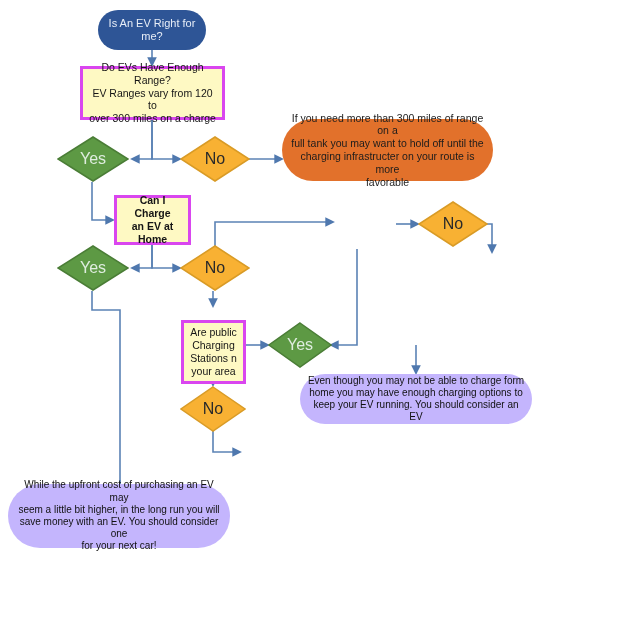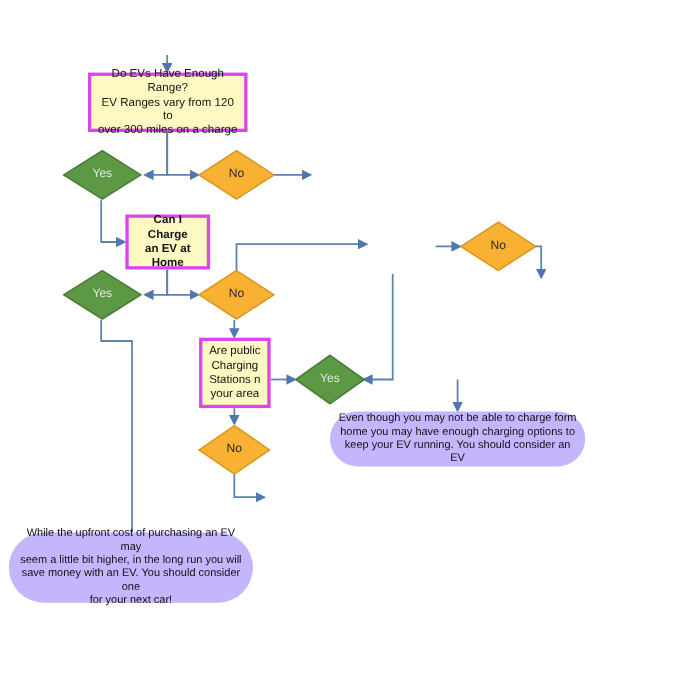--- a/index.html
+++ b/index.html
@@ -78,21 +78,21 @@
   .diamond .shape {
     position: absolute;
     left: 0;
     top: 0;
     width: 100%;
     height: 100%;
   }
   .diamond .txt {
     position: relative;
     z-index: 2;
-    font-size: 11px;
+    font-size: 16px;
   }
   .diamond-green .txt { color: #dfeddf; }
   .diamond-orange .txt { color: #2a2a2a; }
 </style>
 </head>
 <body>
 
 <div id="canvas">
 
   <svg id="edges" viewBox="0 0 622 618" xmlns="http://www.w3.org/2000/svg">
@@ -132,20 +132,24 @@
       <path d="M 213 371 L 213 385"></path>
 
       <path d="M 416 345 L 416 373"></path>
 
       <path d="M 213 431 L 213 452 L 240 452"></path>
 
       <path d="M 120 480 L 120 503"></path>
     </g>
   </svg>
 
+  <div class="node pill pill-blue" style="left:98px; top:10px; width:108px; height:40px;">
+    <span class="txt">Is An EV Right for
+me?</span>
+  </div>
 
   <div class="node rect" style="left:80px; top:66px; width:145px; height:54px;">
     <span class="txt">Do EVs Have Enough Range?
 EV Ranges vary from 120 to
 over 300 miles on a charge</span>
   </div>
 
   <div class="node diamond diamond-green" style="left:57px; top:136px; width:72px; height:46px;">
     <svg class="shape" viewBox="0 0 72 46" preserveAspectRatio="none">
       <polygon points="36,1 71,23 36,45 1,23" fill="#5d9944" stroke="#4a7d36" stroke-width="1.5"></polygon>
@@ -153,20 +157,26 @@
     <span class="txt">Yes</span>
   </div>
 
   <div class="node diamond diamond-orange" style="left:180px; top:136px; width:70px; height:46px;">
     <svg class="shape" viewBox="0 0 70 46" preserveAspectRatio="none">
       <polygon points="35,1 69,23 35,45 1,23" fill="#f8b133" stroke="#d99b26" stroke-width="1.5"></polygon>
     </svg>
     <span class="txt">No</span>
   </div>
 
+  <div class="node pill pill-orange" style="left:282px; top:119px; width:211px; height:62px;">
+    <span class="txt">If you need more than 300 miles of range on a
+full tank you may want to hold off until the
+charging infrastructer on your route is more
+favorable</span>
+  </div>
 
   <div class="node rect" style="left:114px; top:195px; width:77px; height:50px;font-weight:bold;">
     <span class="txt">Can I Charge
 an EV at
 Home</span>
   </div>
 
   <div class="node diamond diamond-green" style="left:57px; top:245px; width:72px; height:46px;">
     <svg class="shape" viewBox="0 0 72 46" preserveAspectRatio="none">
       <polygon points="36,1 71,23 36,45 1,23" fill="#5d9944" stroke="#4a7d36" stroke-width="1.5"></polygon>
@@ -183,21 +193,21 @@
 
 
   <div class="node diamond diamond-orange" style="left:418px; top:201px; width:70px; height:46px;">
     <svg class="shape" viewBox="0 0 70 46" preserveAspectRatio="none">
       <polygon points="35,1 69,23 35,45 1,23" fill="#f8b133" stroke="#d99b26" stroke-width="1.5"></polygon>
     </svg>
     <span class="txt">No</span>
   </div>
 
 
-  <div class="node rect" style="left:181px; top:307px; width:65px; height:64px;">
+  <div class="node rect" style="left:181px; top:320px; width:65px; height:64px;">
     <span class="txt">Are public
 Charging
 Stations n
 your area</span>
   </div>
 
   <div class="node diamond diamond-green" style="left:268px; top:322px; width:64px; height:46px;">
     <svg class="shape" viewBox="0 0 64 46" preserveAspectRatio="none">
       <polygon points="32,1 63,23 32,45 1,23" fill="#5d9944" stroke="#4a7d36" stroke-width="1.5"></polygon>
     </svg>

